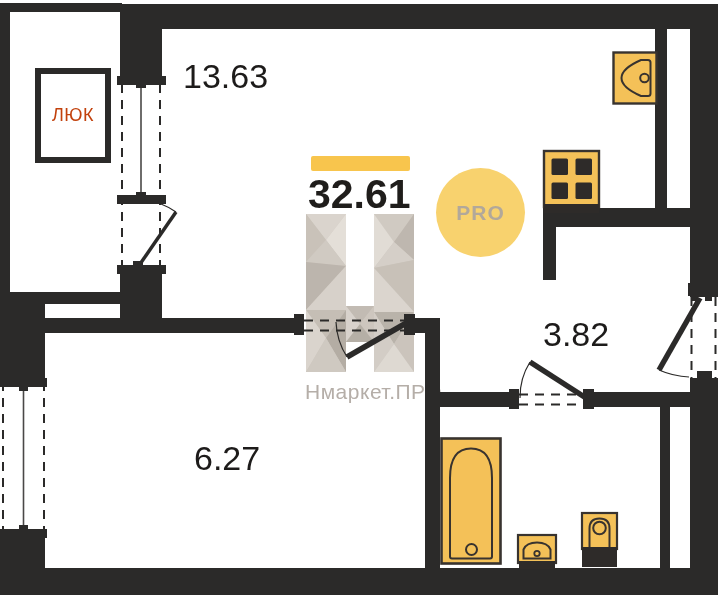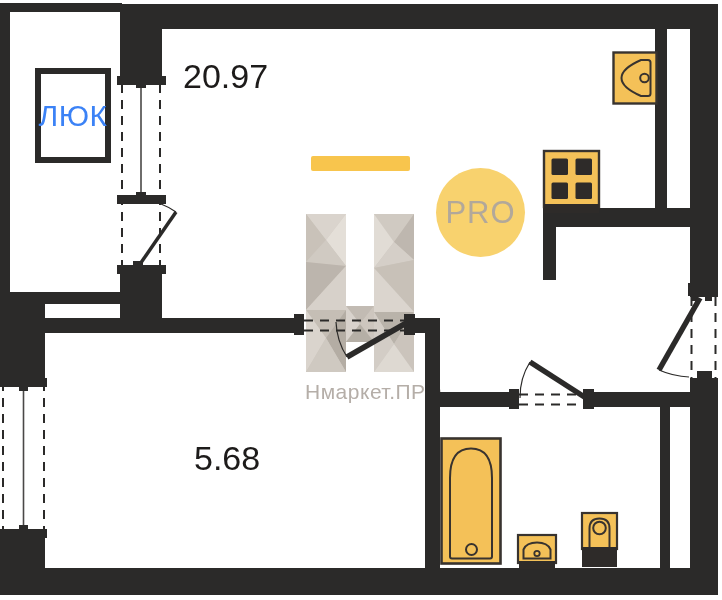--- a/index.html
+++ b/index.html
@@ -7,25 +7,25 @@
         font-family:"Liberation Sans","DejaVu Sans",sans-serif;}
   .w{position:absolute;background:#2b2a29;z-index:2;}
   .layer{position:absolute;left:0;top:0;z-index:3;pointer-events:none;}
   .underlayer{position:absolute;left:0;top:0;z-index:1;pointer-events:none;}
   .dashlayer{position:absolute;left:0;top:0;z-index:2;pointer-events:none;}
   .area-label{position:absolute;z-index:4;color:#1d1b1a;font-size:34px;line-height:1;white-space:nowrap;}
   .total-label{position:absolute;left:308px;top:174px;z-index:4;color:#1f1d1b;font-size:41px;font-weight:bold;line-height:1;}
   .accent-bar{position:absolute;left:311px;top:156px;width:99px;height:15px;background:#f8c54d;border-radius:2px;z-index:4;}
   .pro-badge{position:absolute;left:436px;top:168px;width:89px;height:89px;border-radius:50%;
              background:#f8d26e;z-index:1;display:flex;align-items:center;justify-content:center;}
-  .pro-badge span{color:#b2a89a;font-size:31px;letter-spacing:1px;font-weight:400;}
+  .pro-badge span{color:#b2a89a;font-size:21px;letter-spacing:1px;font-weight:700;}
   .brand{position:absolute;left:305px;top:380px;z-index:1;color:#b5aea8;font-size:21px;letter-spacing:.5px;}
   .hatch-box{position:absolute;left:35px;top:68px;width:76px;height:95px;box-sizing:border-box;
              border:6px solid #2b2a29;background:#fff;display:flex;align-items:center;justify-content:center;z-index:2;}
-  .hatch-box span{font-size:30px;color:#3b82f6;letter-spacing:.5px;}
+  .hatch-box span{font-size:18px;color:#c2410c;letter-spacing:.5px;}
 </style>
 </head>
 <body>
 
 <div id="plan">
 
   <div class="pro-badge">
     <span>PRO</span>
   </div>
   <svg class="underlayer" width="722" height="600" viewBox="0 0 722 600">
@@ -178,16 +178,18 @@
 
     <g>
       <rect x="582" y="513" width="35" height="36" fill="#f4c158" stroke="#38332f" stroke-width="2.2"></rect>
       <rect x="582" y="547" width="35" height="20" fill="#2e2b29"></rect>
       <path d="M589.5 547 L589.5 528.5 Q589.5 518.5 599.5 518.5 Q609.5 518.5 609.5 528.5 L609.5 547" fill="none" stroke="#38332f" stroke-width="2"></path>
       <circle cx="599.5" cy="528" r="6.3" fill="#f4c158" stroke="#38332f" stroke-width="2"></circle>
     </g>
   </svg>
 
   <div class="accent-bar"></div>
-  <div class="area-label" style="left:183px;top:59px">20.97</div>
-  <div class="area-label" style="left:194px;top:441px">5.68</div>
+  <div class="total-label">32.61</div>
+  <div class="area-label" style="left:183px;top:59px">13.63</div>
+  <div class="area-label" style="left:543px;top:317px">3.82</div>
+  <div class="area-label" style="left:194px;top:441px">6.27</div>
 
 </div>
 
 </body></html>

